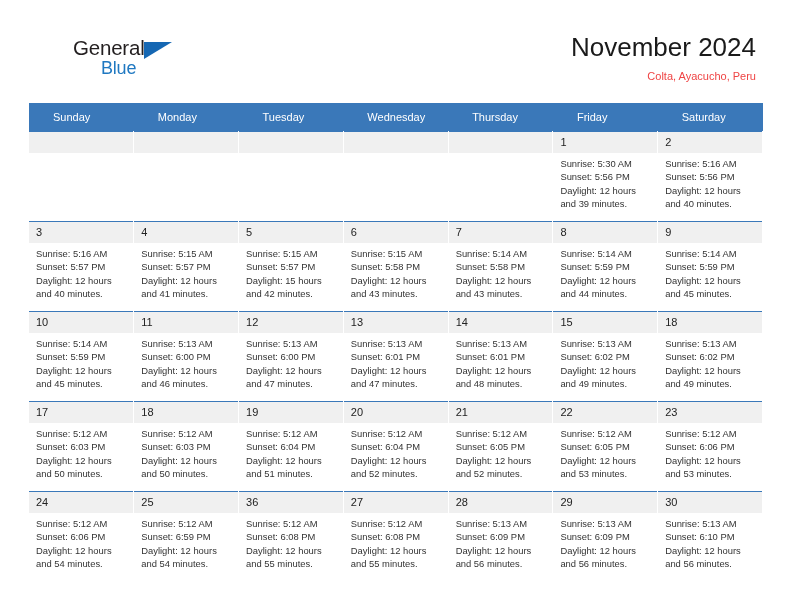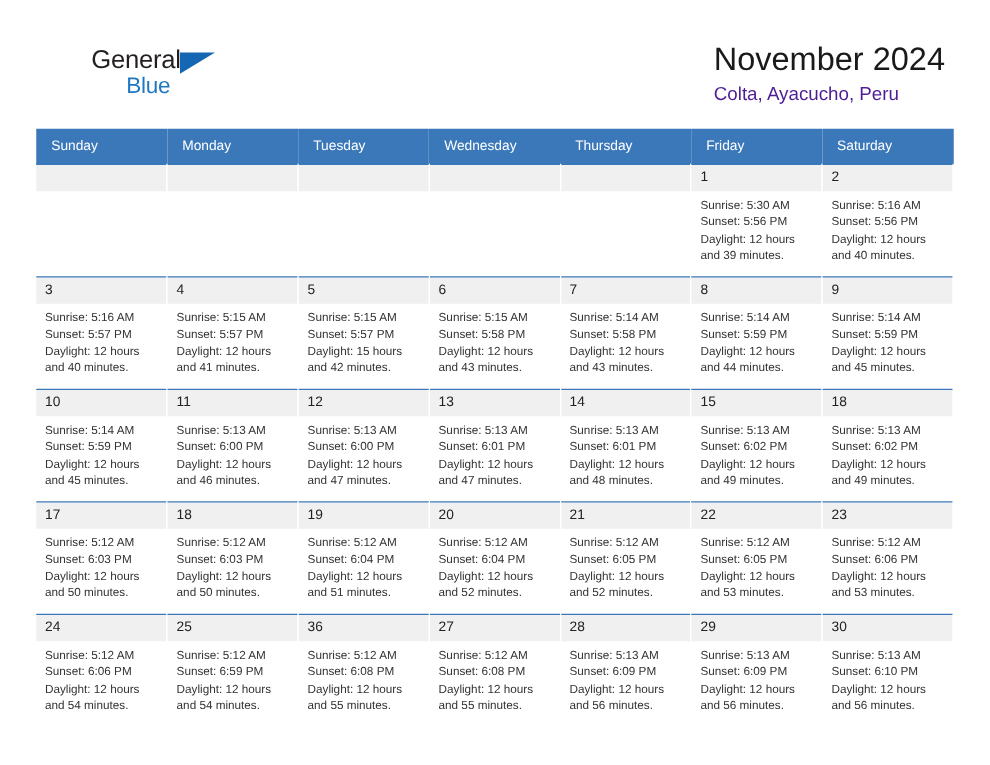--- a/index.html
+++ b/index.html
@@ -62,31 +62,32 @@
     font-size: 18px;
     color: #1f78c1;
     letter-spacing: -0.2px;
     line-height: 24px;
   }
 
   .title-block {
     position: absolute;
     right: 36px;
     top: 30px;
+    text-align: right;
   }
   .cal-title {
     font-size: 26px;
     font-weight: normal;
     color: #1a1a1a;
     line-height: 34px;
     white-space: nowrap;
   }
   .cal-subtitle {
-    font-size: 15px;
-    color: #4c1d95;
+    font-size: 11px;
+    color: #ef4444;
     line-height: 20px;
     margin-top: 2px;
     white-space: nowrap;
   }
 
   
   .calendar {
     position: absolute;
     left: 29px;
     top: 103px;
@@ -96,21 +97,21 @@
     width: 734px;
     border-collapse: collapse;
     table-layout: fixed;
   }
   .cal-table th {
     background: #3a78b9;
     color: #ffffff;
     font-size: 11px;
     font-weight: normal;
     text-align: left;
-    padding: 5px 0 5px 12px;
+    padding: 5px 0 5px 24px;
     height: 18px;
     vertical-align: middle;
     border: none;
   }
   .cal-table td {
     vertical-align: top;
     padding: 0;
     border-top: 1px solid #3a78b9;
     border-right: 1px solid #ffffff;
     background: #ffffff;

